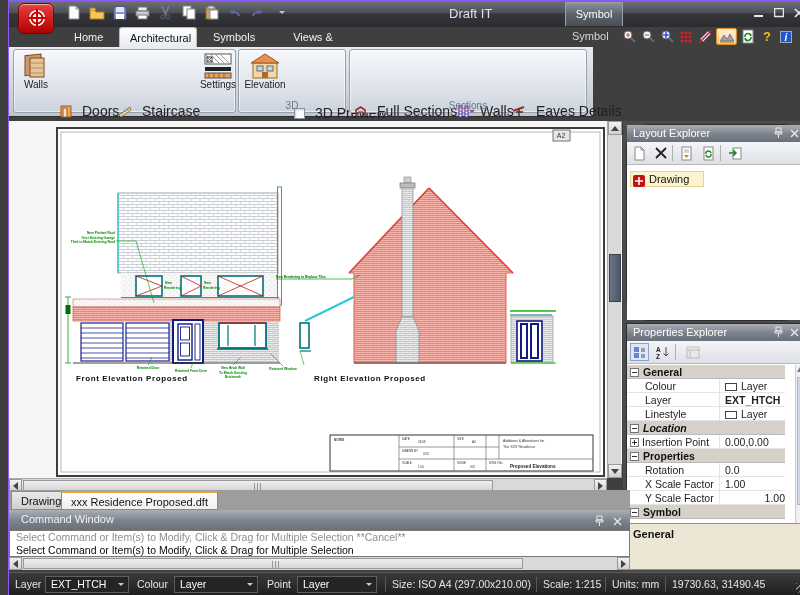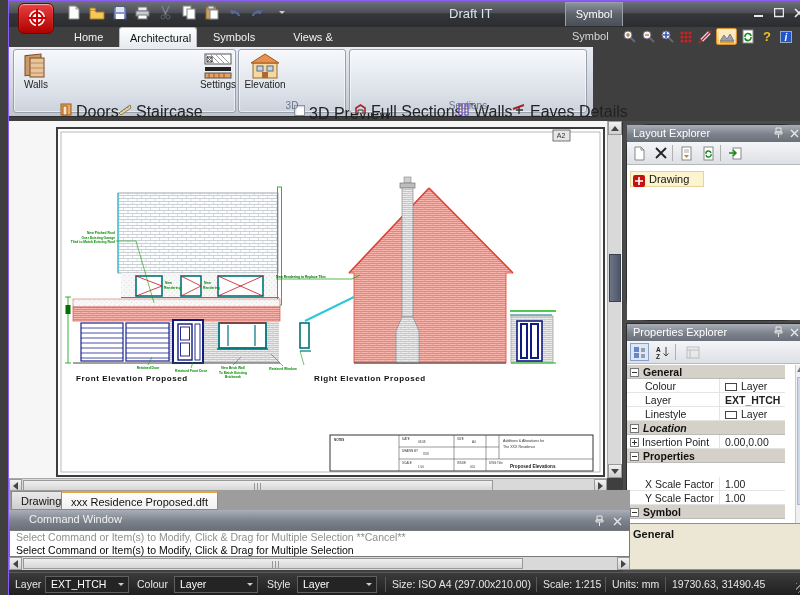--- a/index.html
+++ b/index.html
@@ -29,21 +29,21 @@
   .vicon.hl { background:linear-gradient(#ffe8b8,#f4c064); border:1px solid #d89030; border-radius:2px; width:21px; }
   .glyph-help { color:#f0c020; font-weight:bold; font-size:13px; }
   .glyph-info { color:#fff; background:#2255cc; font-size:10px; font-weight:bold; font-style:italic; width:12px; height:12px; text-align:center; line-height:12px; border:1px solid #9ab; }
   .glyph-x { color:#e8e8e8; font-size:11px; font-weight:bold; }
 
   
   .ribbon { position:absolute; left:0; top:46px; width:584px; height:70px; background:linear-gradient(#e8ecf2,#ccd1db 70%,#bfc5d0); border-bottom:1px solid #2e2e2e; }
   .rgroup { position:absolute; top:2px; height:64px; border:1px solid #98a0ac; border-radius:3px; background:linear-gradient(#f6f8fb,#dde2ea 65%,#ccd2dc); box-shadow:inset 0 0 0 1px rgba(255,255,255,.55); }
   .glabel { position:absolute; left:0; bottom:1px; width:100%; text-align:center; font-size:10px; color:#6b7486; }
   .bigbtn { position:absolute; display:flex; flex-direction:column; align-items:center; font-size:10px; color:#222; }
-  .smallbtn { position:absolute; display:flex; align-items:flex-start; gap:4px; font-size:16px; color:#222; white-space:nowrap; }
+  .smallbtn { position:absolute; display:flex; align-items:center; gap:10px; font-size:14px; color:#222; white-space:nowrap; }
   .caret { width:0; height:0; border-left:3px solid transparent; border-right:3px solid transparent; border-top:3px solid #666; margin-left:2px; }
   .chk { width:11px; height:11px; background:#fff; border:1px solid #8a94a4; box-shadow:inset 1px 1px 2px #ccd; }
 
   
   .canvas { position:absolute; left:0; top:120px; width:613px; height:357px; background:#f6f6f6; }
   .sheet { position:absolute; left:47px; top:6px; width:549px; height:350px; background:#fff; border:2px solid #3c3c3c; }
   .sheet svg { position:absolute; left:0; top:0; }
 
   
   .sb-track-v { position:absolute; left:598px; top:120px; width:14px; height:357px; background:#d9d9d9; border-left:1px solid #aaa; }
@@ -78,21 +78,21 @@
   .desc-box { position:absolute; left:3px; width:180px; background:#ebe7d4; border:1px solid #8f8f8f; color:#111; font-size:11px; font-weight:bold; padding:4px 6px; }
 
   
   .doctabs { position:absolute; left:0; top:489px; width:621px; height:20px; background:#9d9d9d; }
   .dtab { position:absolute; top:1px; height:19px; font-size:11px; line-height:18px; padding:0 9px; color:#111; }
   .dtab.inactive { background:linear-gradient(#e9e9e9,#cfcfcf); border:1px solid #8a8a8a; }
   .dtab.active { background:linear-gradient(#fefefe,#f0f0f0); border:1px solid #888; border-top:2px solid #e8a33d; }
 
   
   .cmdwin { position:absolute; left:0; top:509px; width:621px; height:60px; }
-  .cmdhead { height:20px; background:linear-gradient(#a9aeb7,#7c828c 55%,#6a707a); color:#f2f2f2; font-size:11px; line-height:19px; padding-left:20px; position:relative; }
+  .cmdhead { height:20px; background:linear-gradient(#a9aeb7,#7c828c 55%,#6a707a); color:#f2f2f2; font-size:11px; line-height:19px; padding-left:12px; position:relative; }
   .cmdbody { position:absolute; left:0; top:20px; width:621px; height:27px; background:#fff; border:1px solid #7a7a7a; font-size:10.5px; }
   .cline { padding:0 6px; height:13px; line-height:13px; white-space:nowrap; overflow:hidden; }
   .cmdsb { position:absolute; left:0; top:47px; width:621px; height:13px; background:#d9d9d9; }
 
   
   .statusbar { position:absolute; left:0; top:571px; width:800px; height:24px; background:linear-gradient(#3b3b3b,#1e1e1e); border-top:1px solid #5a5a5a; color:#e6e6e6; font-size:10.5px; }
   .slabel { position:absolute; top:5px; }
   .sdd { position:absolute; top:3px; height:17px; background:#242424; border:1px solid #5f5f5f; color:#fff; line-height:15px; padding-left:5px; }
   .sdd .caret { position:absolute; right:4px; top:6px; border-top-color:#ccc; }
   .ssep { position:absolute; top:4px; width:1px; height:15px; background:#585858; }
@@ -727,25 +727,29 @@
             <span class="lab">Linestyle</span>
             <span class="val"><span class="swatch"></span><span>Layer</span></span>
           </div>
         <div class="grow gcat" style="top:56px;font-style:italic;"><div class="expbox"></div><span>Location</span></div>
         <div class="grow gitem" style="top:70px;padding-left:28px;">
             <div class="expbox plus"></div>
             <span class="lab" style="left:15px;">Insertion Point</span>
             <span class="val">0.00,0.00</span>
           </div>
         <div class="grow gcat" style="top:84px;"><div class="expbox"></div><span>Properties</span></div>
+        <div class="grow gitem" style="top:98px;">
+            <span class="lab">Rotation</span>
+            <span class="val">0.0</span>
+          </div>
         <div class="grow gitem" style="top:112px;">
             <span class="lab">X Scale Factor</span>
             <span class="val">1.00</span>
           </div>
-        <div class="grow gitem" style="top:126px;">
+        <div class="grow gitem" style="top:126px;text-align:right;">
             <span class="lab">Y Scale Factor</span>
             <span class="val">1.00</span>
           </div>
         <div class="grow gcat" style="top:140px;"><div class="expbox"></div><span>Symbol</span></div>
         <div class="gsb">
           <div class="abs" style="left:1px;top:2px;">
               <div class="tri-up" style="border-bottom-color:#6a7a9a;border-left-width:3.5px;border-right-width:3.5px;"></div>
             </div>
           <div class="abs" style="left:1px;top:12px;width:8px;height:128px;background:#ccd8ec;border:1px solid #a8b8d0;"></div>
           <div class="abs" style="left:1px;bottom:2px;">
@@ -790,21 +794,21 @@
           <div class="tri-right"></div>
         </div>
     </div>
   </div>
 
   <div class="statusbar">
     <span class="slabel" style="left:6px;">Layer</span>
     <div class="sdd" style="left:36px;width:84px;"><span>EXT_HTCH</span><div class="caret"></div></div>
     <span class="slabel" style="left:128px;">Colour</span>
     <div class="sdd" style="left:165px;width:84px;"><span>Layer</span><div class="caret"></div></div>
-    <span class="slabel" style="left:258px;">Style</span>
+    <span class="slabel" style="left:258px;">Point</span>
     <div class="sdd" style="left:288px;width:80px;"><span>Layer</span><div class="caret"></div></div>
     <div class="ssep" style="left:376px;"></div>
     <span class="slabel" style="left:383px;">Size: ISO A4 (297.00x210.00)</span>
     <div class="ssep" style="left:527px;"></div>
     <span class="slabel" style="left:534px;">Scale: 1:215</span>
     <div class="ssep" style="left:596px;"></div>
     <span class="slabel" style="left:603px;text-align:right;">Units: mm</span>
     <div class="ssep" style="left:656px;"></div>
     <span class="slabel" style="left:663px;">19730.63, 31490.45</span>
     <div class="grip"></div>

